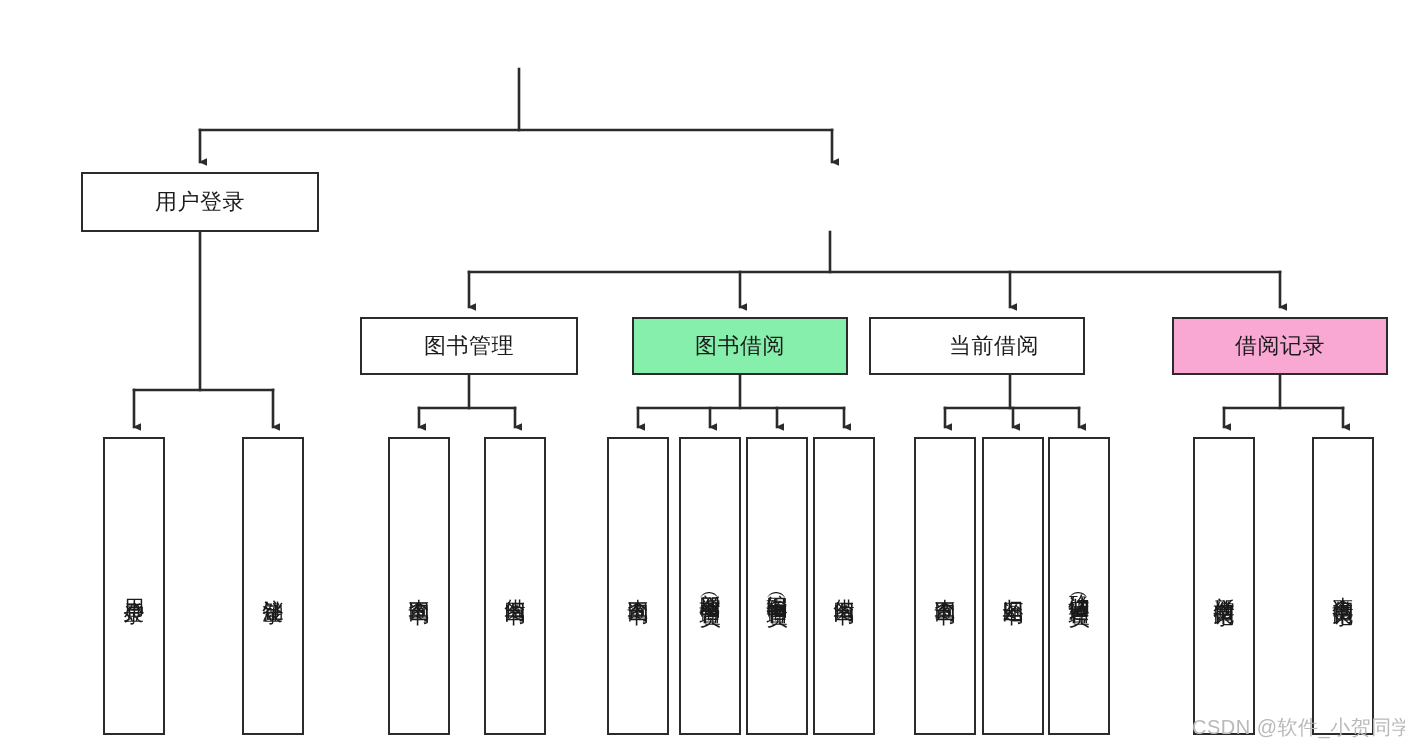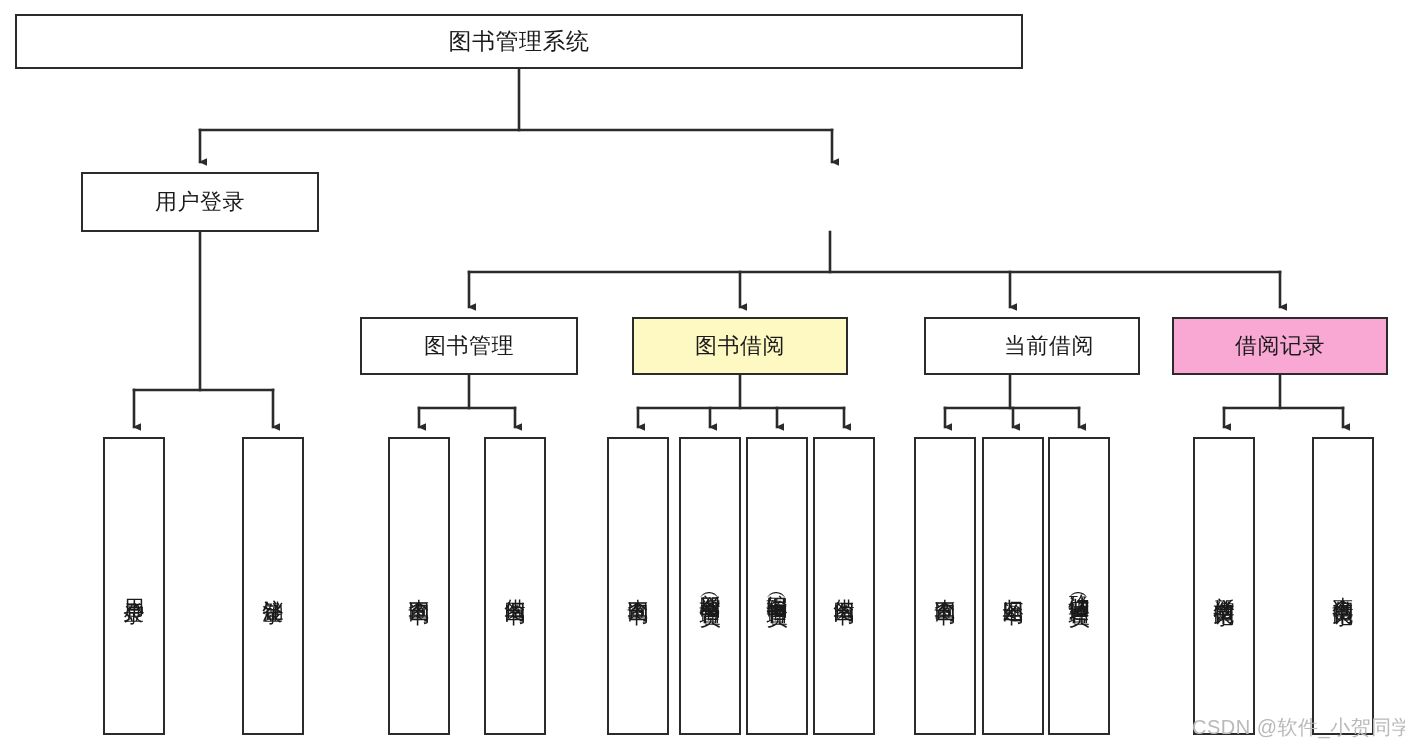--- a/index.html
+++ b/index.html
@@ -119,35 +119,32 @@
       <path d="M1013,408 L1013,427" marker-end="url(#arrow)"></path>
       <path d="M1079,408 L1079,427" marker-end="url(#arrow)"></path>
 
       <path d="M1280,375 L1280,408"></path>
       <path d="M1224,408 L1343,408"></path>
       <path d="M1224,408 L1224,427" marker-end="url(#arrow)"></path>
       <path d="M1343,408 L1343,427" marker-end="url(#arrow)"></path>
     </g>
   </svg>
 
-  <div class="node horiz root" style="left: 15px; top: 14px; width: 1008px; height: 55px; border-color: rgb(43, 43, 43); background: rgb(255, 255, 255);">
-    <span class="label" style="color: rgb(26, 26, 26);">图书管理系统</span>
-  </div>
 
   <div class="node horiz" style="left: 81px; top: 172px; width: 238px; height: 60px; border-color: rgb(43, 43, 43); background: rgb(255, 255, 255);">
     <span class="label" style="color: rgb(26, 26, 26);">用户登录</span>
   </div>
 
   <div class="node horiz" style="left: 360px; top: 317px; width: 218px; height: 58px; border-color: rgb(43, 43, 43); background: rgb(255, 255, 255);">
     <span class="label" style="color: rgb(26, 26, 26);">图书管理</span>
   </div>
-  <div class="node horiz" style="left: 632px; top: 317px; width: 216px; height: 58px; border-color: rgb(43, 43, 43); background: #fef9c3;">
+  <div class="node horiz" style="left: 632px; top: 317px; width: 216px; height: 58px; border-color: rgb(43, 43, 43); background: #86efac;">
     <span class="label" style="color: rgb(26, 26, 26);">图书借阅</span>
   </div>
-  <div class="node horiz" style="left: 924px; top: 317px; width: 216px; height: 58px; border-color: rgb(43, 43, 43); background: rgb(255, 255, 255); padding-left: 34px;">
+  <div class="node horiz" style="left: 869px; top: 317px; width: 216px; height: 58px; border-color: rgb(43, 43, 43); background: rgb(255, 255, 255); padding-left: 34px;">
     <span class="label" style="color: rgb(26, 26, 26);">当前借阅</span>
   </div>
   <div class="node horiz" style="left: 1172px; top: 317px; width: 216px; height: 58px; border-color: rgb(43, 43, 43); background: #f9a8d4; justify-content: center;">
     <span class="label" style="color: rgb(26, 26, 26);">借阅记录</span>
   </div>
 
   <div class="node vert" style="left: 103px; top: 437px; width: 62px; height: 298px; border-color: rgb(43, 43, 43); background: rgb(255, 255, 255);">
     <span class="label" style="color: rgb(26, 26, 26);">用户登录</span>
   </div>
   <div class="node vert" style="left: 242px; top: 437px; width: 62px; height: 298px; border-color: rgb(43, 43, 43); background: rgb(255, 255, 255);">

